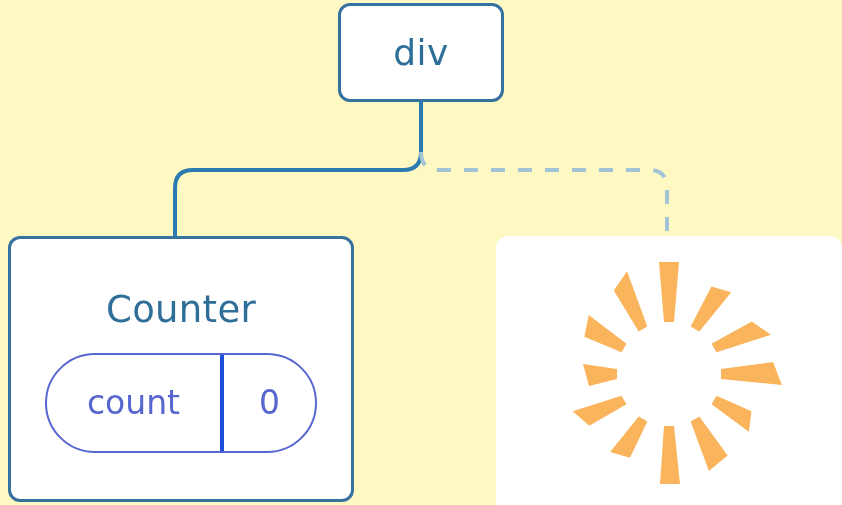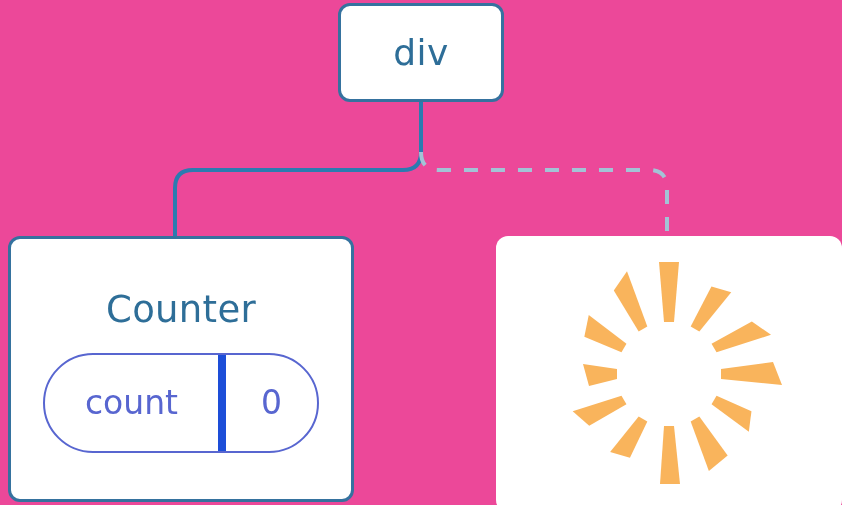--- a/index.html
+++ b/index.html
@@ -9,21 +9,21 @@
   body {
     width: 842px;
     height: 505px;
     overflow: hidden;
     font-family: "DejaVu Sans", "Liberation Sans", sans-serif;
   }
   #stage {
     position: relative;
     width: 842px;
     height: 505px;
-    background: #ec4899;
+    background: #fef9c3;
     overflow: hidden;
   }
   #edges {
     position: absolute;
     left: 0;
     top: 0;
     width: 842px;
     height: 505px;
     pointer-events: none;
   }
@@ -89,21 +89,21 @@
   .state-pill .cell {
     display: flex;
     align-items: center;
     justify-content: center;
     color: #5866d0;
     font-size: 33px;
     line-height: 1;
   }
   .state-pill .cell-key {
     width: 173px;
-    border-right: 8px solid #1d4ed8;
+    border-right: 4px solid #1d4ed8;
     padding-bottom: 2px;
   }
   .state-pill .cell-val {
     width: 91px;
     padding-bottom: 2px;
   }
 
   
   #node-sparkle {
     left: 496px;

